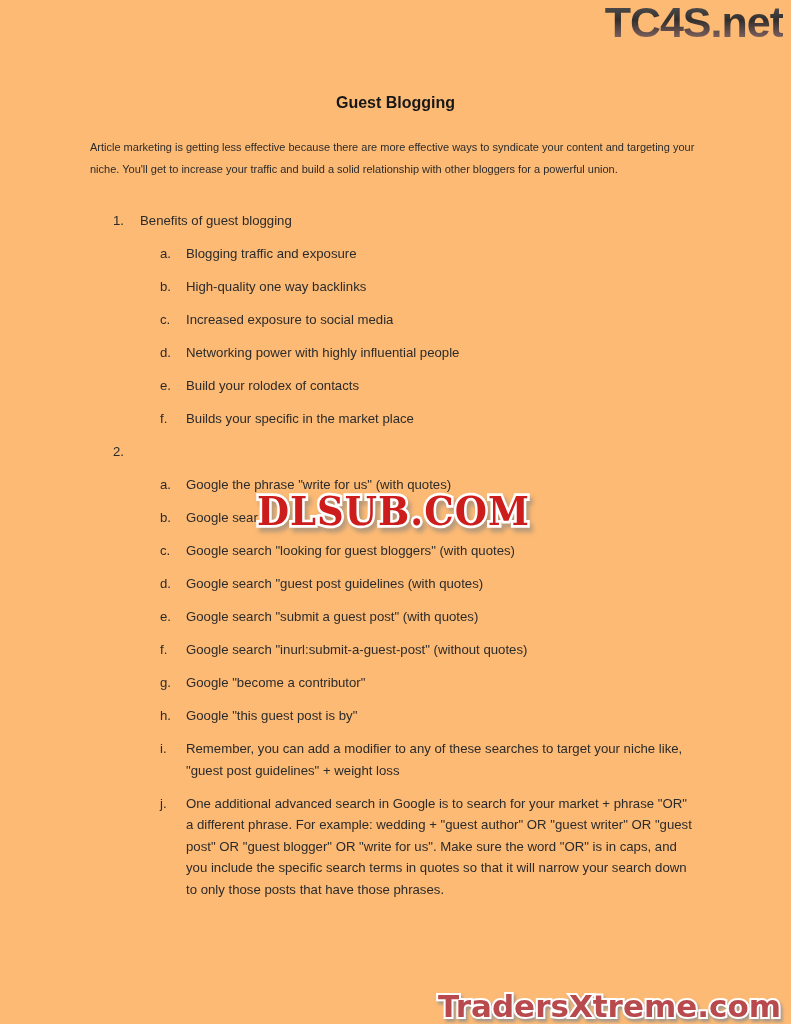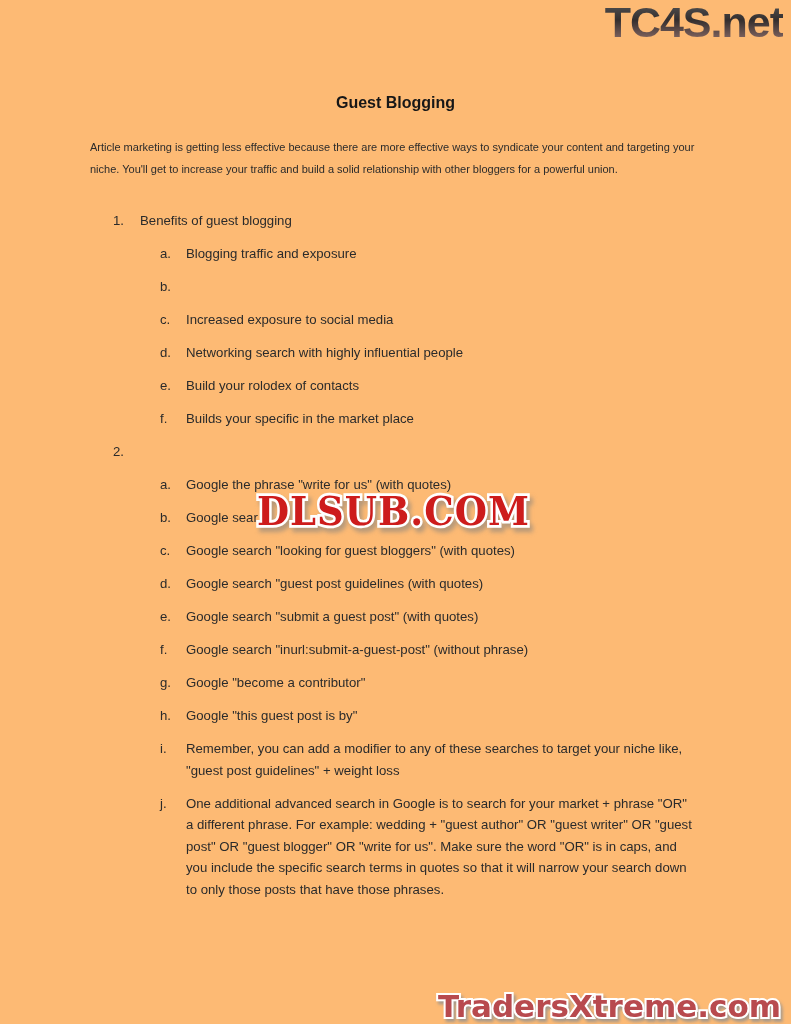--- a/index.html
+++ b/index.html
@@ -92,28 +92,29 @@
     <div class="o-row lvl1">
       <span class="num">1.</span>
       <span class="txt">Benefits of guest blogging</span>
     </div>
     <div class="o-row lvl2">
       <span class="num">a.</span>
       <span class="txt">Blogging traffic and exposure</span>
     </div>
     <div class="o-row lvl2">
       <span class="num">b.</span>
+      <span class="txt">High-quality one way backlinks</span>
     </div>
     <div class="o-row lvl2">
       <span class="num">c.</span>
       <span class="txt">Increased exposure to social media</span>
     </div>
     <div class="o-row lvl2">
       <span class="num">d.</span>
-      <span class="txt">Networking search with highly influential people</span>
+      <span class="txt">Networking power with highly influential people</span>
     </div>
     <div class="o-row lvl2">
       <span class="num">e.</span>
       <span class="txt">Build your rolodex of contacts</span>
     </div>
     <div class="o-row lvl2">
       <span class="num">f.</span>
       <span class="txt">Builds your specific in the market place</span>
     </div>
 
@@ -135,21 +136,21 @@
     <div class="o-row lvl2">
       <span class="num">d.</span>
       <span class="txt">Google search "guest post guidelines (with quotes)</span>
     </div>
     <div class="o-row lvl2">
       <span class="num">e.</span>
       <span class="txt">Google search "submit a guest post" (with quotes)</span>
     </div>
     <div class="o-row lvl2">
       <span class="num">f.</span>
-      <span class="txt">Google search "inurl:submit-a-guest-post" (without phrase)</span>
+      <span class="txt">Google search "inurl:submit-a-guest-post" (without quotes)</span>
     </div>
     <div class="o-row lvl2">
       <span class="num">g.</span>
       <span class="txt">Google "become a contributor"</span>
     </div>
     <div class="o-row lvl2">
       <span class="num">h.</span>
       <span class="txt">Google "this guest post is by"</span>
     </div>
     <div class="o-row lvl2">

